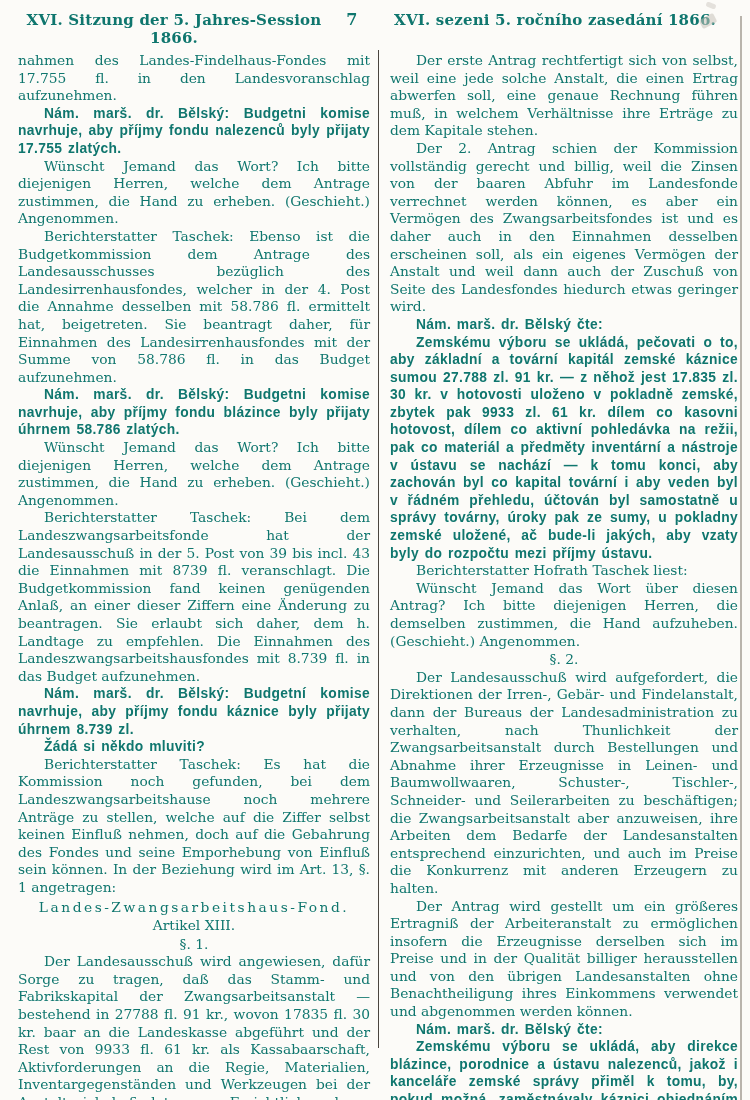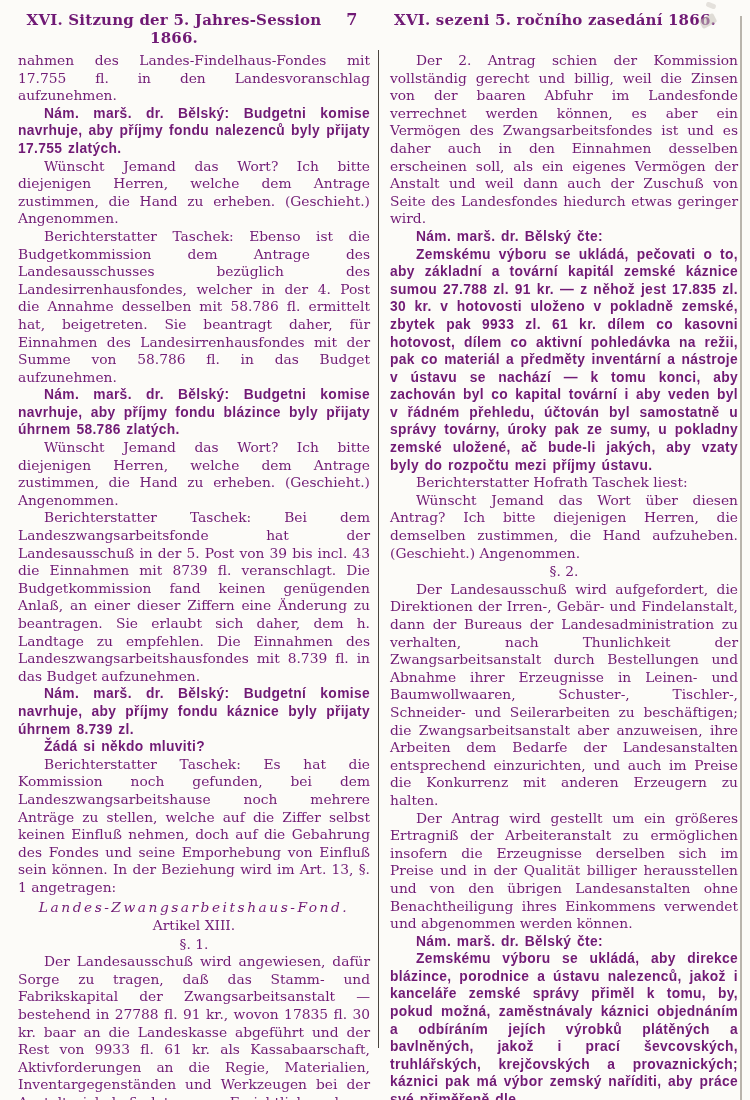--- a/index.html
+++ b/index.html
@@ -5,21 +5,21 @@
   html, body { margin: 0; padding: 0; }
   body {
     width: 750px; height: 1100px;
     background: #e9e7e2;
     font-family: "DejaVu Serif", serif;
   }
   .page {
     position: relative;
     width: 750px; height: 1100px;
     background: #fcfbf8;
-    color: #701a75;
+    color: #0f766e;
     overflow: hidden;
   }
   .header {
     position: absolute;
     top: 10px; left: 0; right: 0;
     display: flex;
     align-items: baseline;
     font-weight: bold;
     font-size: 15px;
     letter-spacing: 0.2px;
@@ -63,21 +63,20 @@
     font-family: Liberation Sans, sans-serif;
     font-weight: bold;
     letter-spacing: 0.35px;
     word-spacing: 1.5px;
   }
   .para.de { font-family: "DejaVu Serif", serif; }
   .para.heading-spaced {
     text-align: center; text-indent: 0;
     letter-spacing: 2.5px;
     margin-top: 2px;
-    font-style: italic;
   }
   .para.heading {
     text-align: center; text-indent: 0;
     margin-top: 1px;
   }
 </style>
 </head>
 <body>
 
 <div class="page">
@@ -105,20 +104,21 @@
       <div class="para cs body">Nám. marš. dr. Bělský: Budgetní komise navrhuje, aby příjmy fondu káznice byly přijaty úhrnem 8.739 zl.</div>
       <div class="para cs body">Žádá si někdo mluviti?</div>
       <div class="para de body">Berichterstatter Taschek: Es hat die Kommission noch gefunden, bei dem Landeszwangsarbeitshause noch mehrere Anträge zu stellen, welche auf die Ziffer selbst keinen Einfluß nehmen, doch auf die Gebahrung des Fondes und seine Emporhebung von Einfluß sein können. In der Beziehung wird im Art. 13, §. 1 angetragen:</div>
       <div class="para de heading-spaced">Landes-Zwangsarbeitshaus-Fond.</div>
       <div class="para de heading">Artikel XIII.</div>
       <div class="para de heading">§. 1.</div>
       <div class="para de body">Der Landesausschuß wird angewiesen, dafür Sorge zu tragen, daß das Stamm- und Fabrikskapital der Zwangsarbeitsanstalt — bestehend in 27788 fl. 91 kr., wovon 17835 fl. 30 kr. baar an die Landeskasse abgeführt und der Rest von 9933 fl. 61 kr. als Kassabaarschaft, Aktivforderungen an die Regie, Materialien, Inventargegenständen und Werkzeugen bei der Anstalt sich befindet — zur Ersichtlichmachung und Aufrechthaltung als Fabrikskapital bei der Fabriksverwaltung selbstständig verrechnet, die allenfälligen Zinsen des bei der Landeskasse hinterlegten Betrages aber unter die Ennahmen der Anstalt in den Voranschlag aufgenommen werden.</div>
     </div>
 
   <div class="column right">
+      <div class="para de body">Der erste Antrag rechtfertigt sich von selbst, weil eine jede solche Anstalt, die einen Ertrag abwerfen soll, eine genaue Rechnung führen muß, in welchem Verhältnisse ihre Erträge zu dem Kapitale stehen.</div>
       <div class="para de body">Der 2. Antrag schien der Kommission vollständig gerecht und billig, weil die Zinsen von der baaren Abfuhr im Landesfonde verrechnet werden können, es aber ein Vermögen des Zwangsarbeitsfondes ist und es daher auch in den Einnahmen desselben erscheinen soll, als ein eigenes Vermögen der Anstalt und weil dann auch der Zuschuß von Seite des Landesfondes hiedurch etwas geringer wird.</div>
       <div class="para cs body">Nám. marš. dr. Bělský čte:</div>
       <div class="para cs body">Zemskému výboru se ukládá, pečovati o to, aby základní a tovární kapitál zemské káznice sumou 27.788 zl. 91 kr. — z něhož jest 17.835 zl. 30 kr. v hotovosti uloženo v pokladně zemské, zbytek pak 9933 zl. 61 kr. dílem co kasovni hotovost, dílem co aktivní pohledávka na režii, pak co materiál a předměty inventární a nástroje v ústavu se nachází — k tomu konci, aby zachován byl co kapital tovární i aby veden byl v řádném přehledu, účtován byl samostatně u správy továrny, úroky pak ze sumy, u pokladny zemské uložené, ač bude-li jakých, aby vzaty byly do rozpočtu mezi příjmy ústavu.</div>
       <div class="para de body">Berichterstatter Hofrath Taschek liest:</div>
       <div class="para de body">Wünscht Jemand das Wort über diesen Antrag? Ich bitte diejenigen Herren, die demselben zustimmen, die Hand aufzuheben. (Geschieht.) Angenommen.</div>
       <div class="para de heading">§. 2.</div>
       <div class="para de body">Der Landesausschuß wird aufgefordert, die Direktionen der Irren-, Gebär- und Findelanstalt, dann der Bureaus der Landesadministration zu verhalten, nach Thunlichkeit der Zwangsarbeitsanstalt durch Bestellungen und Abnahme ihrer Erzeugnisse in Leinen- und Baumwollwaaren, Schuster-, Tischler-, Schneider- und Seilerarbeiten zu beschäftigen; die Zwangsarbeitsanstalt aber anzuweisen, ihre Arbeiten dem Bedarfe der Landesanstalten entsprechend einzurichten, und auch im Preise die Konkurrenz mit anderen Erzeugern zu halten.</div>
       <div class="para de body">Der Antrag wird gestellt um ein größeres Ertragniß der Arbeiteranstalt zu ermöglichen insofern die Erzeugnisse derselben sich im Preise und in der Qualität billiger herausstellen und von den übrigen Landesanstalten ohne Benachtheiligung ihres Einkommens verwendet und abgenommen werden können.</div>
       <div class="para cs body">Nám. marš. dr. Bělský čte:</div>
       <div class="para cs body">Zemskému výboru se ukládá, aby direkce blázince, porodnice a ústavu nalezenců, jakož i kanceláře zemské správy přiměl k tomu, by, pokud možná, zaměstnávaly káznici objednáním a odbíráním jejích výrobků plátěných a bavlněných, jakož i prací ševcovských, truhlářských, krejčovských a provaznických; káznici pak má výbor zemský naříditi, aby práce své přiměřeně dle</div>

